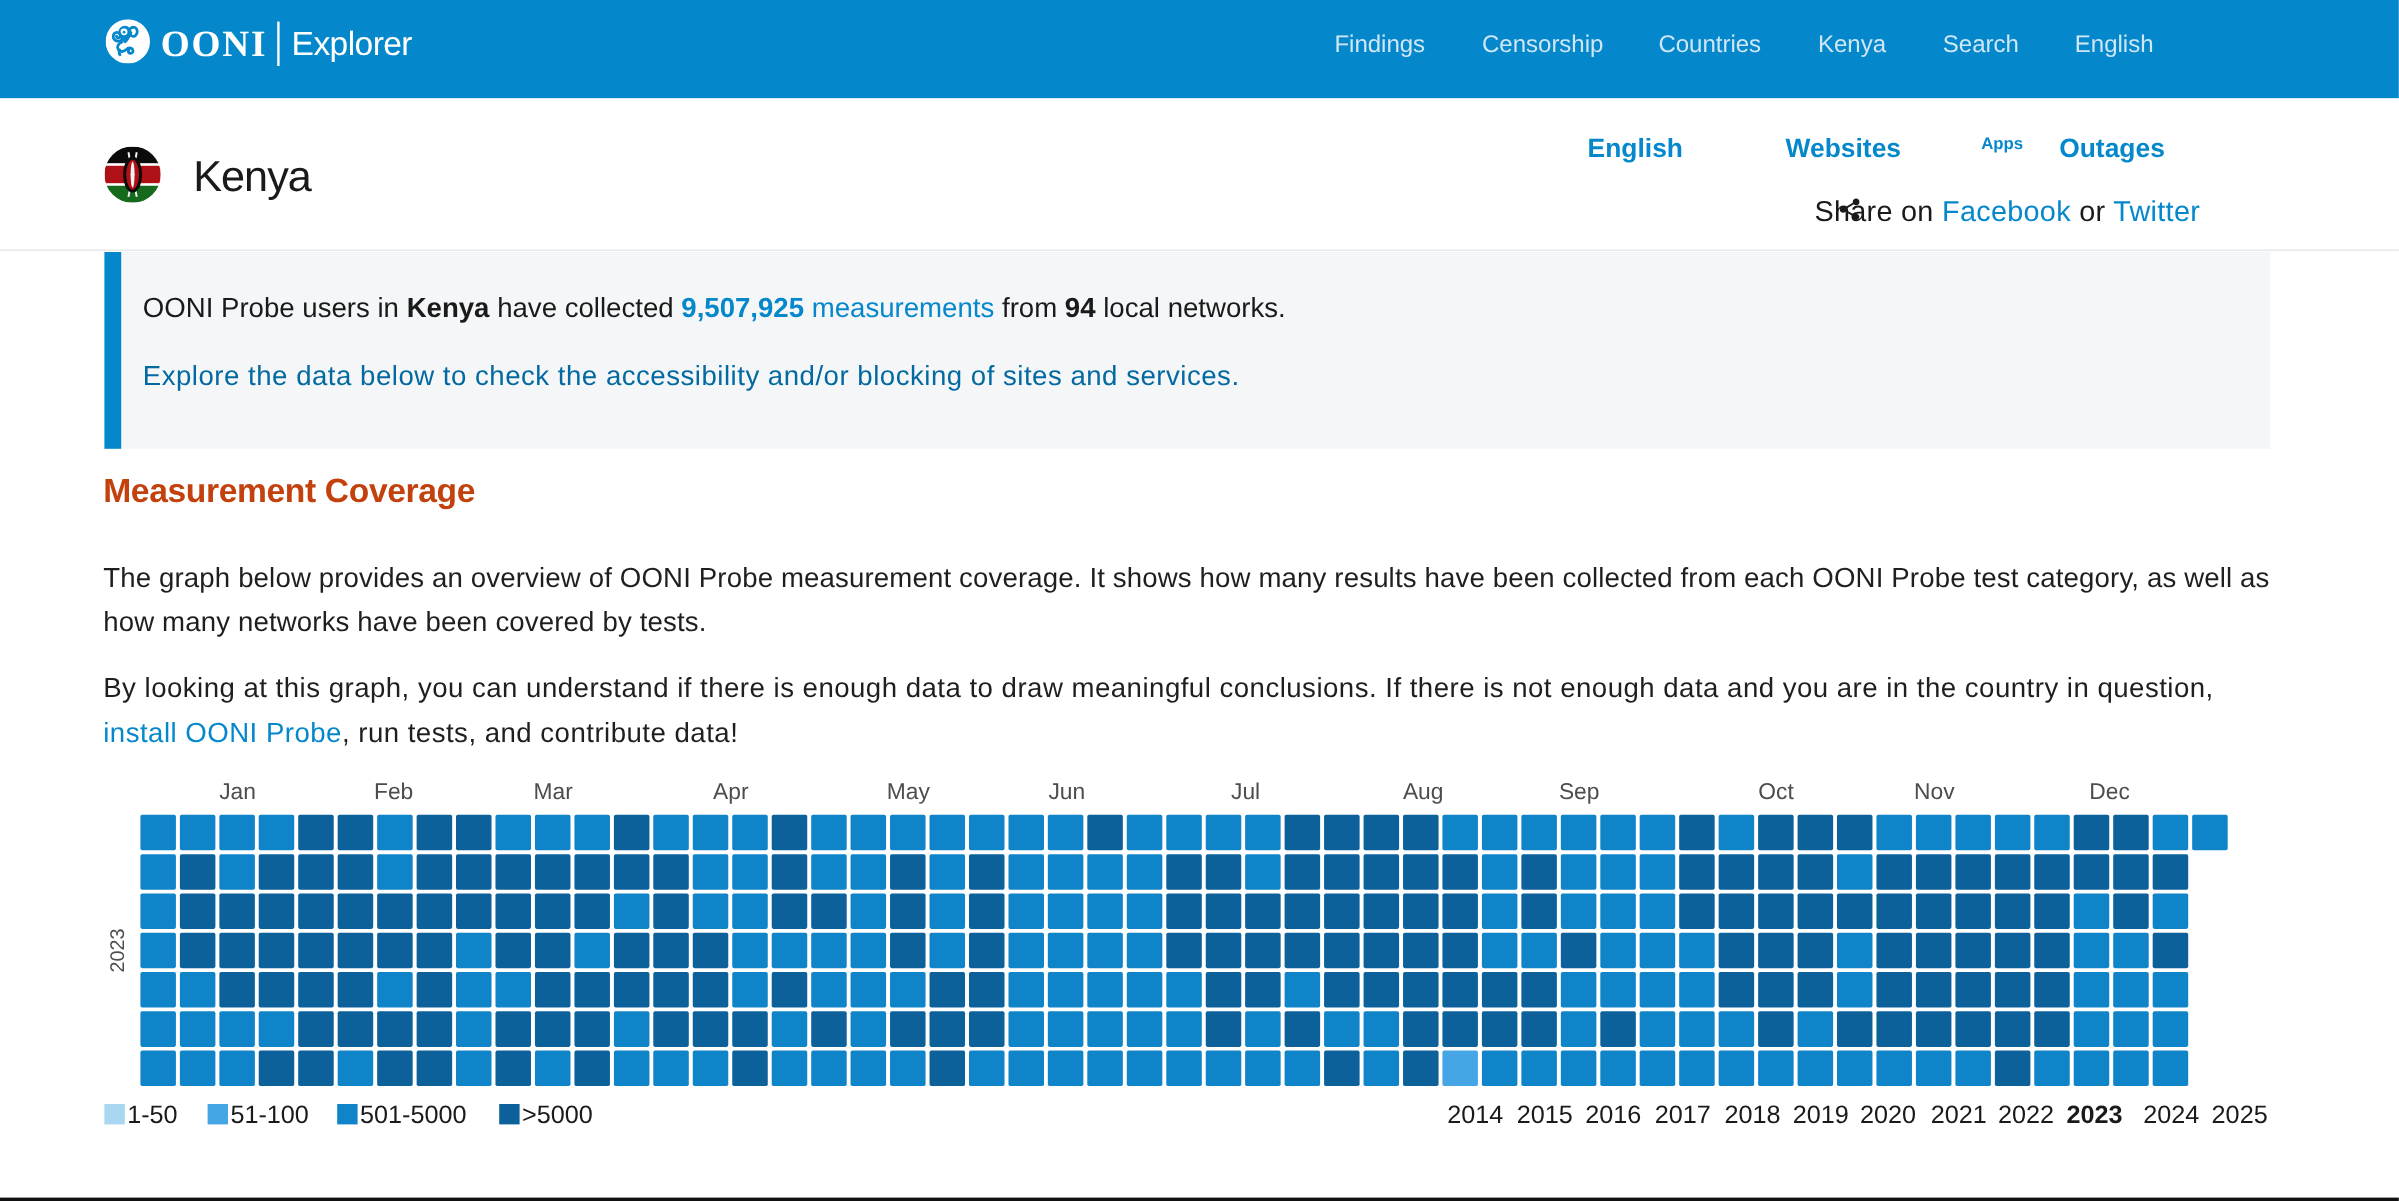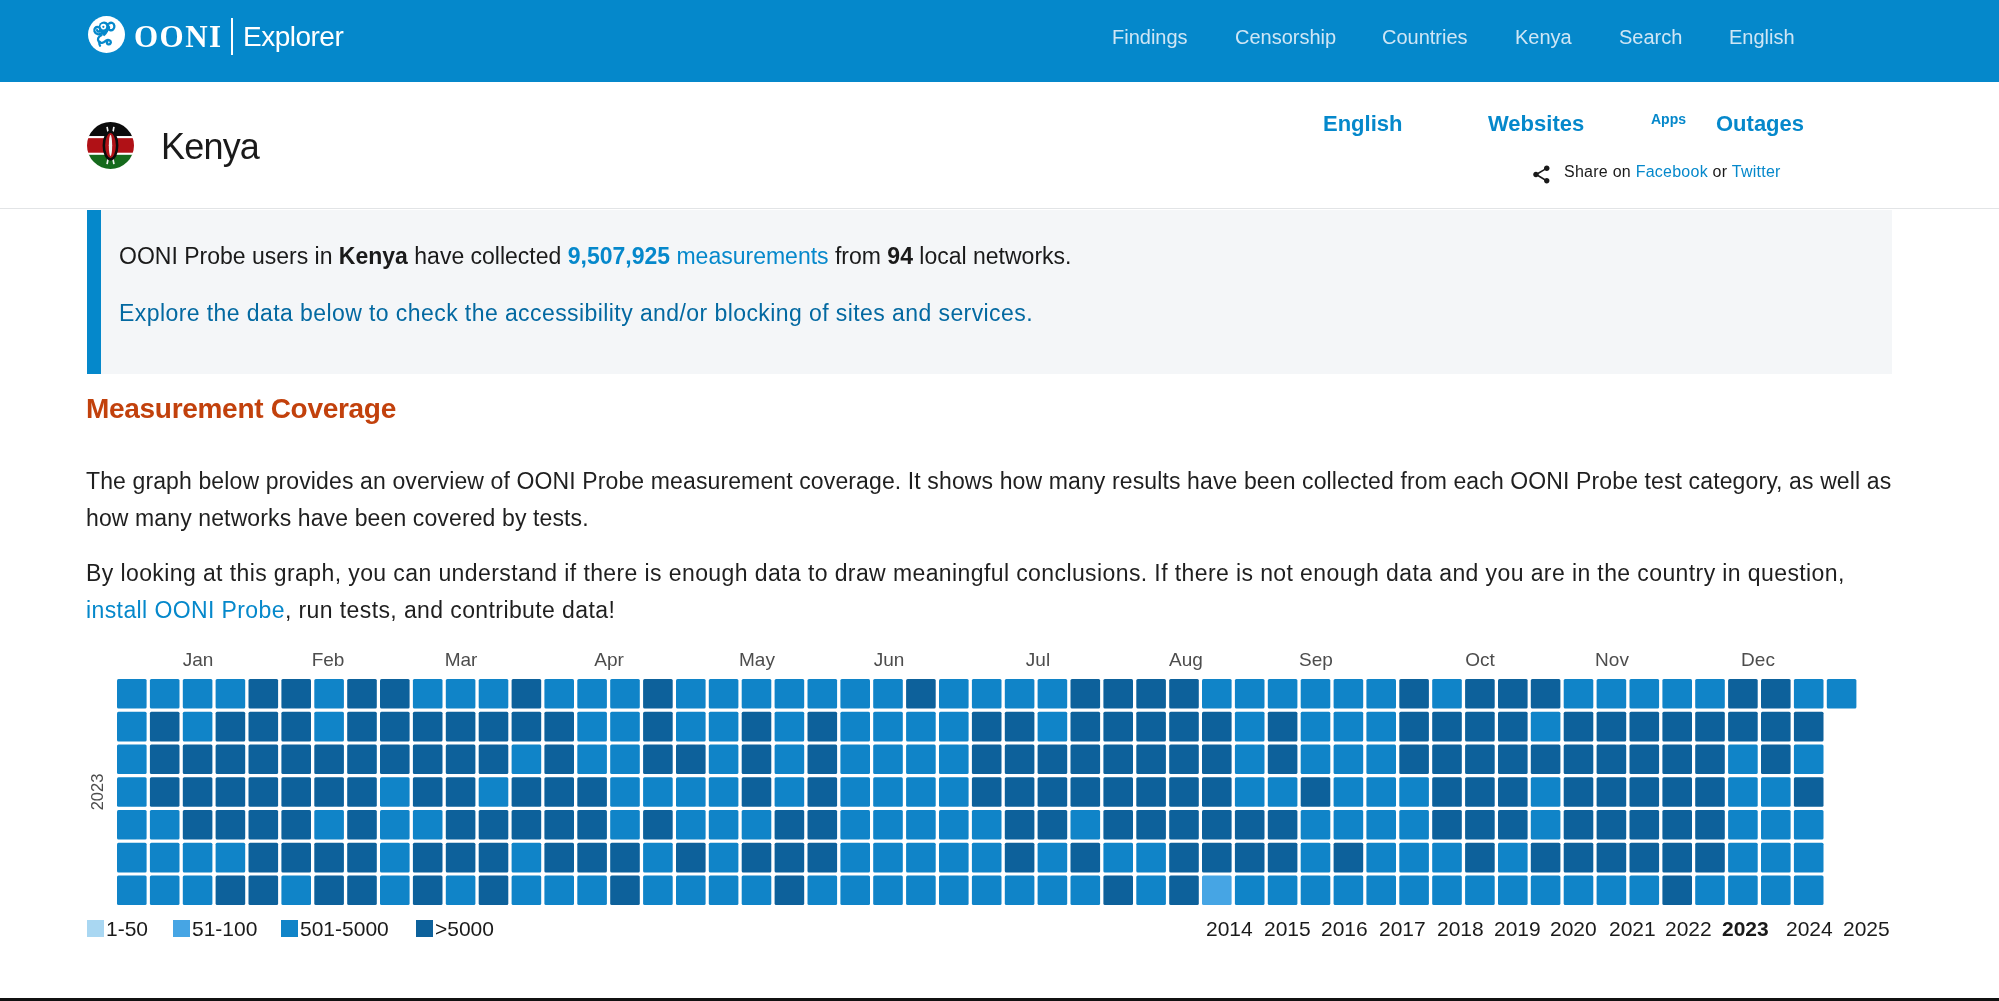--- a/index.html
+++ b/index.html
@@ -58,21 +58,21 @@
 </g>
 </svg>
 <div class="abs" style="left:161px;top:126px;font-size:36px;color:#1a1a1a;letter-spacing:-0.8px">Kenya</div>
 <div class="abs" style="left:1323px;top:111px;font-size:22px;font-weight:bold;color:#0588cb">English</div>
 <div class="abs" style="left:1488px;top:111px;font-size:22px;font-weight:bold;color:#0588cb">Websites</div>
 <div class="abs" style="left:1651px;top:111px;font-size:14px;font-weight:bold;color:#0588cb">Apps</div>
 <div class="abs" style="left:1716px;top:111px;font-size:22px;font-weight:bold;color:#0588cb">Outages</div>
 <svg style="position:absolute;left:1531px;top:164px" width="21" height="21" viewBox="0 0 24 24" fill="#1a1a1a">
 <path d="M18 16.1c-.8 0-1.5.3-2.1.8l-7.1-4.2c.1-.2.1-.5.1-.7s0-.5-.1-.7l7-4.1c.6.5 1.4.9 2.2.9 1.8 0 3.2-1.4 3.2-3.2S19.8 1.7 18 1.7s-3.2 1.4-3.2 3.2c0 .2 0 .5.1.7l-7 4.1c-.6-.5-1.4-.9-2.2-.9-1.8 0-3.2 1.4-3.2 3.2s1.4 3.2 3.2 3.2c.8 0 1.6-.3 2.2-.9l7.1 4.2c-.1.2-.1.4-.1.6 0 1.7 1.4 3.1 3.1 3.1s3.1-1.4 3.1-3.1-1.4-3-3.1-3z"></path>
 </svg>
-<div class="abs" style="left:1564px;top:163px;font-size:16px;color:#1a1a1a;letter-spacing:0.25px">Share on <a href="#">Facebook</a> or <a href="#">Twitter</a></div>
+<div class="abs" style="left:1512px;top:163px;font-size:24px;color:#1a1a1a;letter-spacing:0.25px">Share on <a href="#">Facebook</a> or <a href="#">Twitter</a></div>
 
 <div class="abs" style="left:87px;top:210px;width:1805px;height:164px;background:#f4f6f8;border-left:14px solid #0588cb"></div>
 <div class="abs" style="left:119px;top:239px;font-size:23px;color:#1a1a1a;line-height:34px">OONI Probe users in <b>Kenya</b> have collected <a href="#"><b>9,507,925</b> measurements</a> from <b>94</b> local networks.</div>
 <div class="abs" style="left:119px;top:296px;font-size:23px;color:#0369a1;line-height:34px;letter-spacing:0.42px">Explore the data below to check the accessibility and/or blocking of sites and services.</div>
 
 <div class="abs" style="left:86px;top:393px;font-size:28px;font-weight:bold;color:#c2410c;letter-spacing:-0.3px">Measurement Coverage</div>
 <div class="abs" style="left:86px;top:463px;font-size:23px;color:#1f1f1f;line-height:37px;letter-spacing:0.12px">The graph below provides an overview of OONI Probe measurement coverage. It shows how many results have been collected from each OONI Probe test category, as well as<br>how many networks have been covered by tests.</div>
 <div class="abs" style="left:86px;top:555px;font-size:23px;color:#1f1f1f;line-height:37px;letter-spacing:0.4px">By looking at this graph, you can understand if there is enough data to draw meaningful conclusions. If there is not enough data and you are in the country in question,<br><a href="#">install OONI Probe</a>, run tests, and contribute data!</div>
 
 <svg style="position:absolute;left:0;top:640px" width="1999" height="330" font-family="'Liberation Sans',sans-serif">

